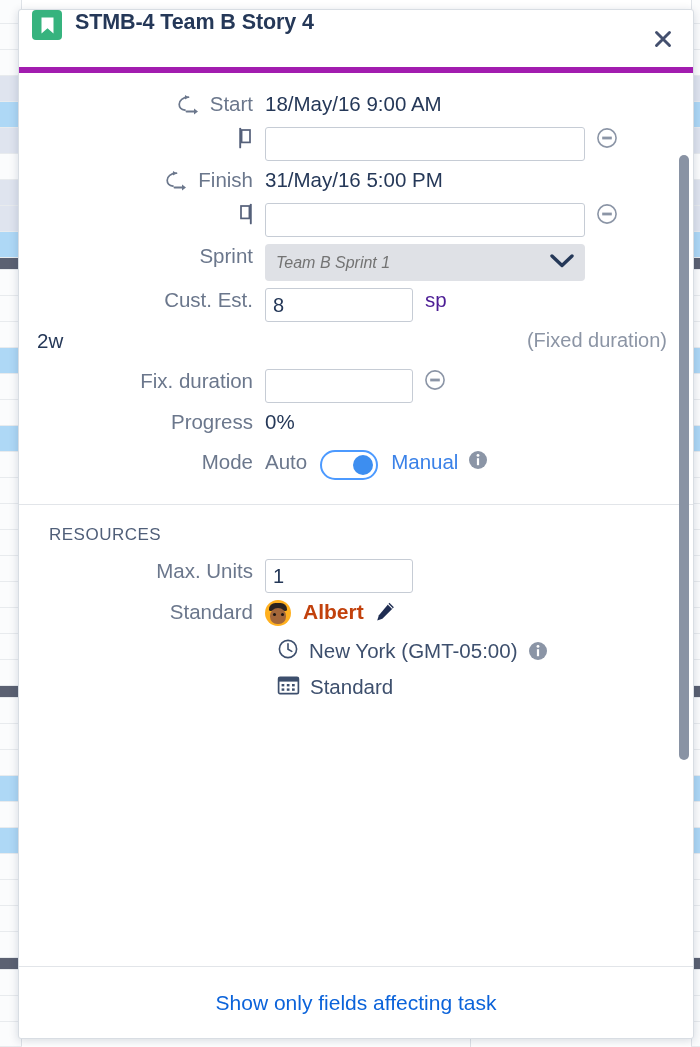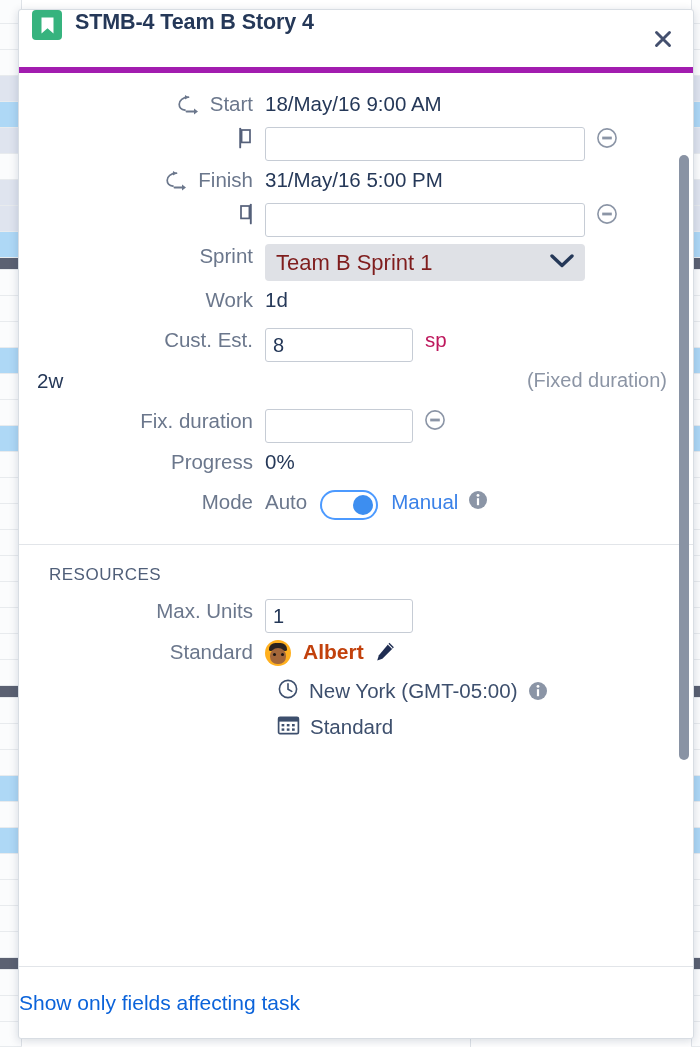--- a/index.html
+++ b/index.html
@@ -215,30 +215,31 @@
     background: #dfe1e6;
     border-radius: 4px;
     display: flex;
     align-items: center;
     padding: 0 10px 0 11px;
     cursor: pointer;
     position: relative;
   }
   .select-wrap .sel-text {
     flex: 1 1 auto;
-    font-size: 22px;
-    color: #7f1d1d;
+    font-size: 16px;
+    color: #737373;
     white-space: nowrap;
     overflow: hidden;
+    font-style: italic;
   }
 
   .unit {
     margin-left: 12px;
     font-size: 20.5px;
-    color: #be185d;
+    color: #4c1d95;
   }
 
   .fixed-note {
     margin-left: auto;
     padding-right: 8px;
   }
 
   
   .mode-auto {
     font-size: 20.5px;
@@ -344,20 +345,21 @@
     white-space: nowrap;
   }
 
   
   #dlg-footer {
     border-top: 1px solid #e2e5e9;
     height: 72px;
     min-height: 72px;
     display: flex;
     align-items: center;
+    justify-content: center;
   }
   #footer-link {
     font-size: 21px;
     color: #0b63da;
     cursor: pointer;
     white-space: nowrap;
   }
 
   
   #scrollbar-track {
@@ -565,24 +567,20 @@
         <div class="select-wrap">
           <span class="sel-text">Team B Sprint 1</span>
           <span>
             <svg width="26" height="17" viewBox="0 0 26 17" aria-hidden="true">
               <path d="M3 4 L13 13.5 L23 4" fill="none" stroke="#253858" stroke-width="3.4" stroke-linecap="round" stroke-linejoin="round"></path>
             </svg>
           </span>
         </div>
       </div>
 
-      <div class="row">
-        <div class="lbl">Work</div>
-        <div class="val">1d</div>
-      </div>
 
       <div class="row">
         <div class="lbl">Cust. Est.</div>
         <input class="txt small" type="text" value="8" style="">
         <span class="unit">sp</span>
       </div>
 
       <div class="row">
         <div class="val">2w</div>
         <div class="val-muted fixed-note">(Fixed duration)</div>

